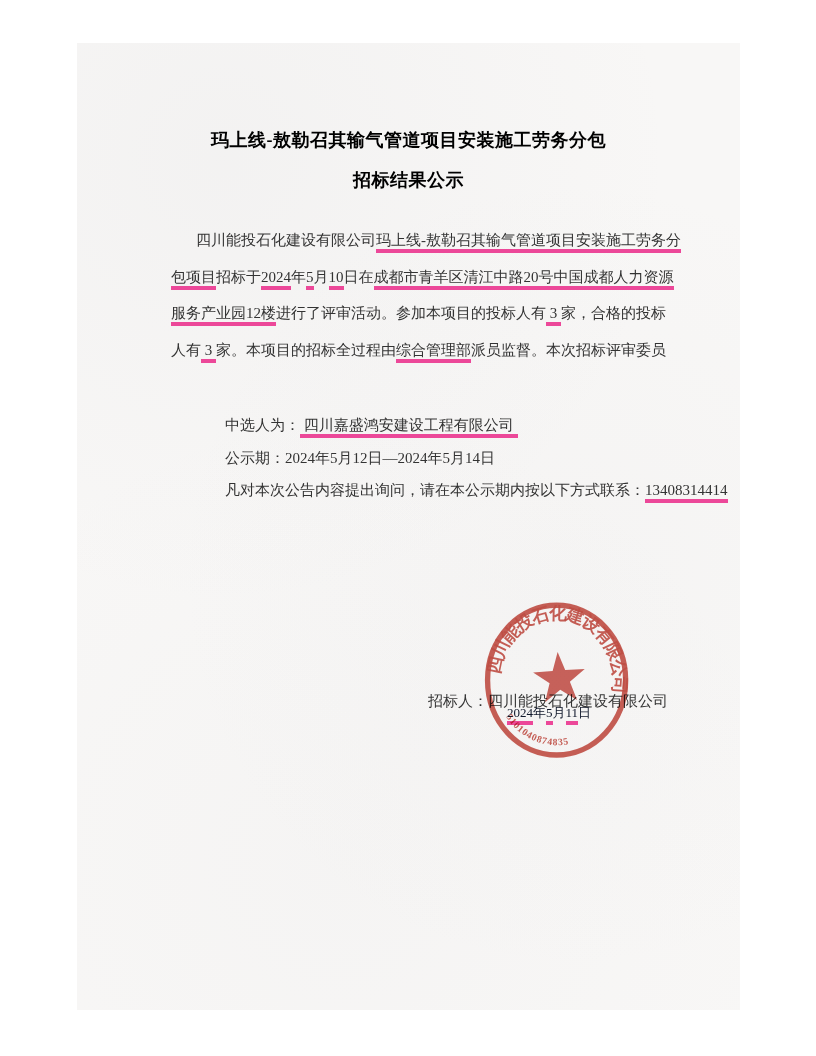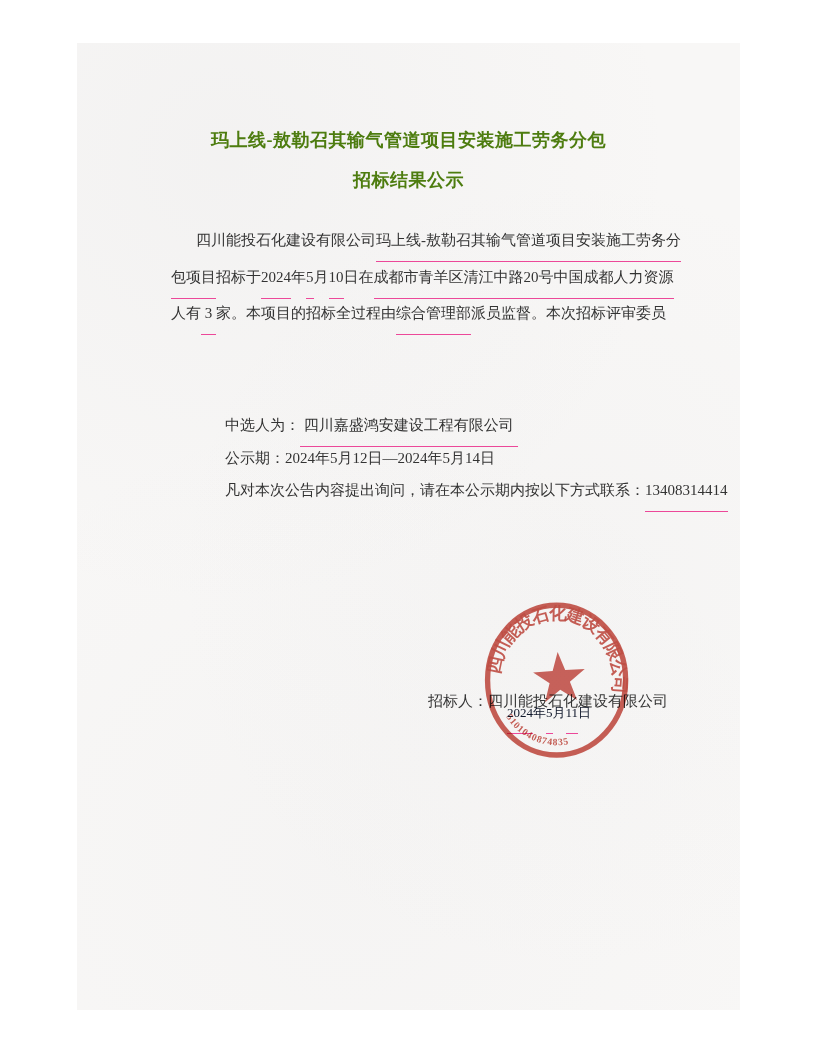--- a/index.html
+++ b/index.html
@@ -11,36 +11,36 @@
   .paper{
     position:absolute;left:77px;top:43px;width:663px;height:967px;
     background-color:#f8f7f6;
     background-image:
       radial-gradient(circle at 22% 12%, rgba(175,175,182,0.07), transparent 45%),
       radial-gradient(circle at 75% 55%, rgba(190,190,195,0.05), transparent 55%),
       radial-gradient(circle at 40% 85%, rgba(190,190,195,0.05), transparent 50%);
   }
   .title{
     position:absolute;left:77px;width:663px;text-align:center;
-    font-size:18px;font-weight:bold;color:#4d7c0f;letter-spacing:0.5px;
+    font-size:18px;font-weight:bold;color:#000000;letter-spacing:0.5px;
     white-space:pre;
   }
   .t1{top:128px;}
   .t2{top:168px;}
   .para{
     position:absolute;left:171px;top:222px;width:500px;
     font-size:15px;line-height:36.5px;
   }
   .details{
     position:absolute;left:196px;top:409px;width:480px;
     font-size:15px;line-height:32.5px;margin-left:29px;
   }
   .line{white-space:pre;}
   .line.indent{padding-left:25px;}
-  .u{border-bottom:1px solid #ec4899;padding-bottom:13px;}
+  .u{border-bottom:4px solid #ec4899;padding-bottom:1px;}
   .sig-line{
     position:absolute;left:428px;top:663px;font-size:15px;white-space:pre;
     color:#343434;
     margin-top:29px;
   }
   .date-line{
     position:absolute;left:507px;top:704px;font-size:13px;white-space:pre;
     color:#0f172a;
   }
   .seal{
@@ -53,20 +53,21 @@
 <body>
 
 <div class="paper"></div>
 
 <div class="title t1">玛上线-敖勒召其输气管道项目安装施工劳务分包</div>
 <div class="title t2">招标结果公示</div>
 
 <div class="para">
     <div class="line indent"><span>四川能投石化建设有限公司</span><span class="u">玛上线-敖勒召其输气管道项目安装施工劳务分</span></div>
     <div class="line"><span class="u">包项目</span><span>招标于</span><span class="u">2024</span><span>年</span><span class="u">5</span><span>月</span><span class="u">10</span><span>日在</span><span class="u">成都市青羊区清江中路20号中国成都人力资源</span></div>
+    <div class="line"><span class="u">服务产业园12楼</span><span>进行了评审活动。参加本项目的投标人有</span><span class="u"> 3 </span><span>家，合格的投标</span></div>
     <div class="line"><span>人有</span><span class="u"> 3 </span><span>家。本项目的招标全过程由</span><span class="u">综合管理部</span><span>派员监督。本次招标评审委员</span></div>
   </div>
 
 <div class="details">
     <div class="line"><span>中选人为：</span><span class="u"> 四川嘉盛鸿安建设工程有限公司 </span></div>
     <div class="line"><span>公示期：2024年5月12日—2024年5月14日</span></div>
     <div class="line"><span>凡对本次公告内容提出询问，请在本公示期内按以下方式联系：</span><span class="u">13408314414</span></div>
   </div>
 
 <div class="sig-line">招标人：四川能投石化建设有限公司</div>

